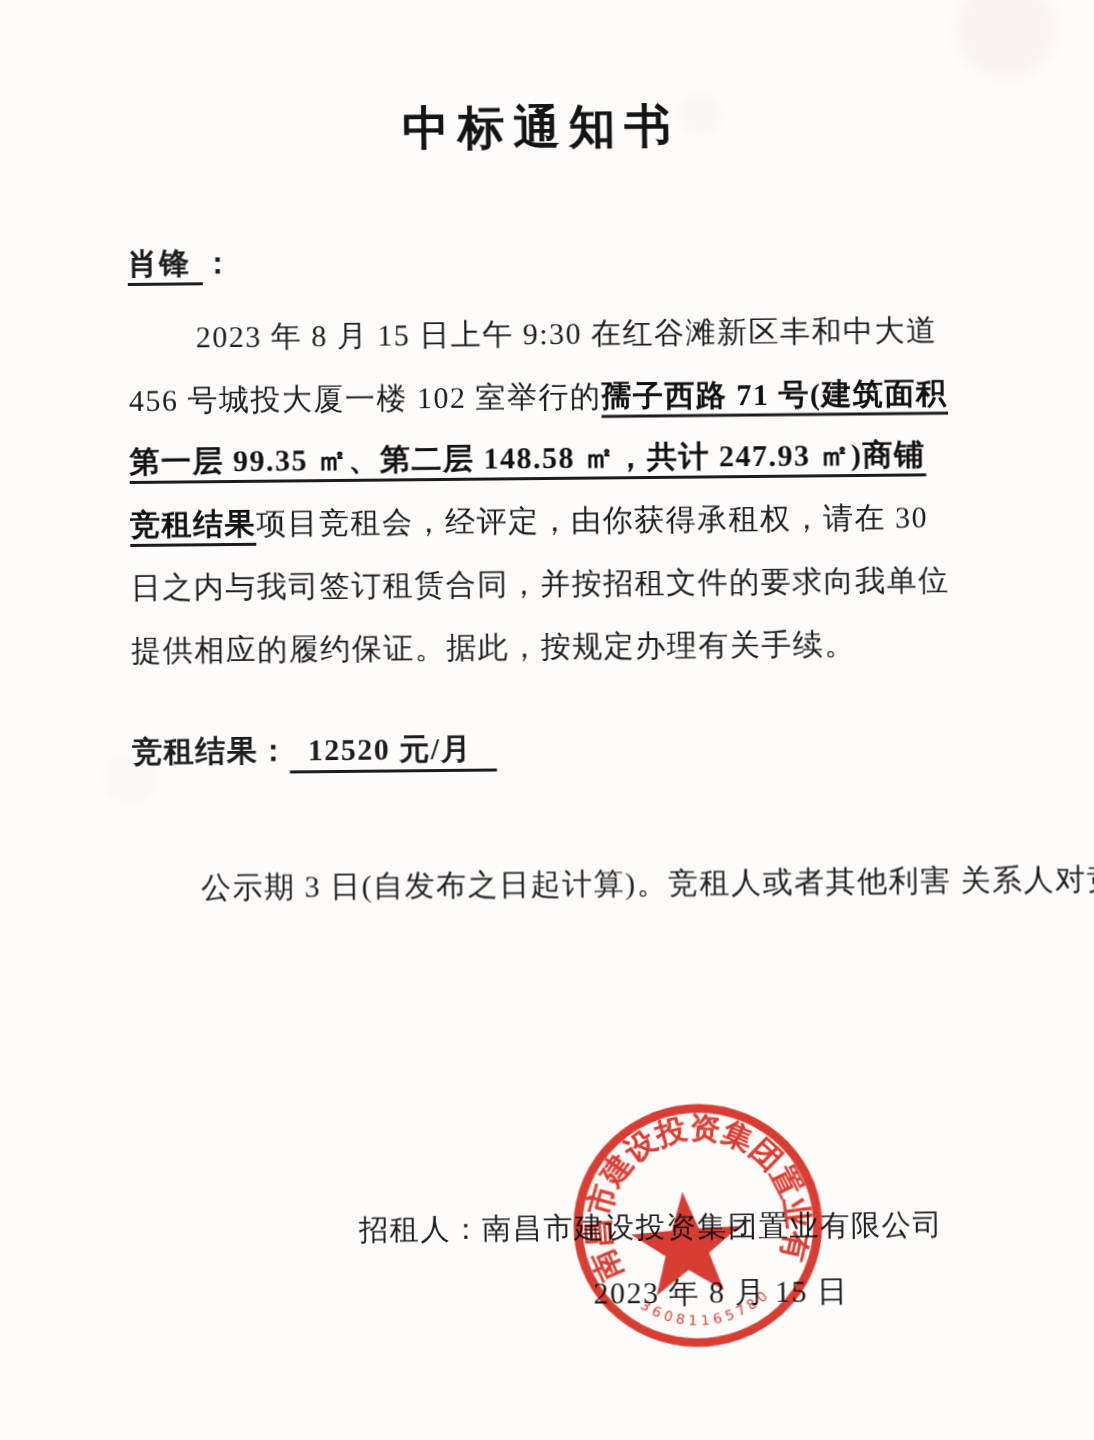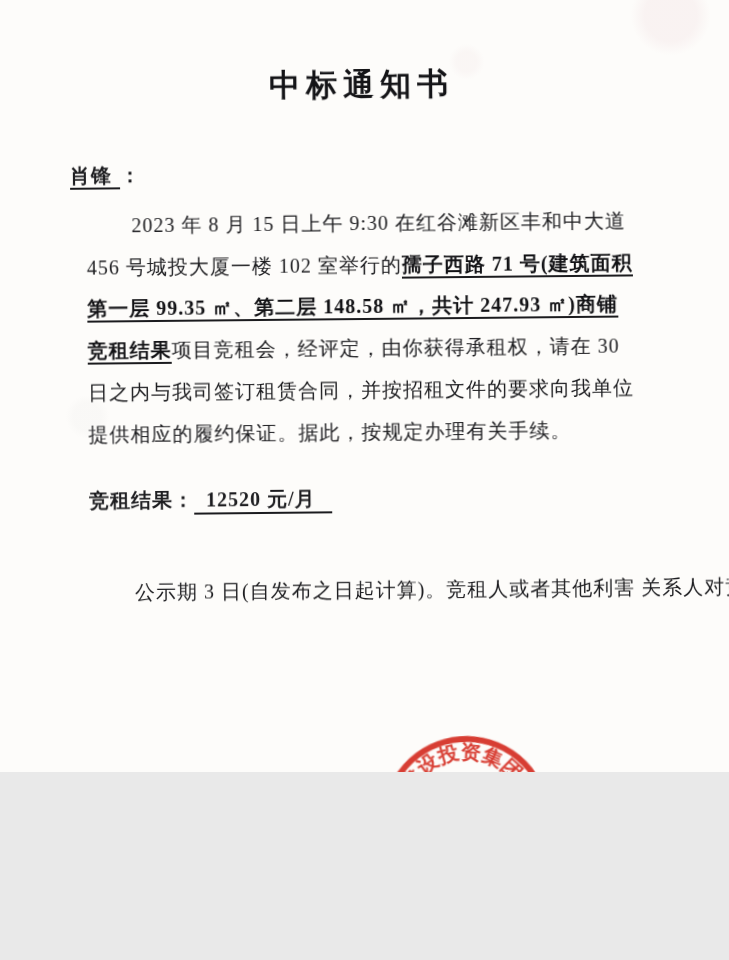--- a/index.html
+++ b/index.html
@@ -2,35 +2,35 @@
 <html><head>
 <meta charset="utf-8">
 <style>
   html,body{margin:0;padding:0;}
   body{
     width:729px;height:960px;overflow:hidden;
     background:#e9e9e9;
     font-family:"Liberation Serif","DejaVu Serif",serif;
   }
   .page{
-    position:relative;width:729px;height:772px;
+    position:relative;width:729px;height:960px;
     background:#fdfcfa;
     background-image:
       radial-gradient(circle at 92% 2%, rgba(214,160,170,.10) 0 26px, transparent 40px),
       radial-gradient(circle at 64% 8%, rgba(210,170,175,.07) 0 10px, transparent 18px),
       radial-gradient(circle at 12% 54%, rgba(180,180,180,.05) 0 14px, transparent 22px);
     overflow:hidden;
   }
   .tilt{position:absolute;inset:0;transform:rotate(-0.55deg);transform-origin:50% 50%;}
   .ln{position:absolute;color:#1d1d20;font-size:20px;letter-spacing:1px;white-space:nowrap;}
   .doc-title{
     position:absolute;top:64px;left:0;width:100%;text-align:center;
     font-size:31px;font-weight:700;letter-spacing:6px;color:#141417;
   }
-  .addr{top:160px;left:72px;font-weight:700;}
+  .addr{top:160px;left:88px;font-weight:700;}
   .addr .name{border-bottom:2.2px solid #1b1b1e;padding:0 8px 1px 0;white-space:pre;}
   .body1{top:203px;left:88px;line-height:41.7px;}
   .body1 .row{display:block;}
   .ind{padding-left:45px;}
   .em{font-weight:700;color:#121215;border-bottom:2.2px solid #1b1b1e;padding-bottom:1px;}
   .result{top:485px;left:88px;font-weight:700;}
   .result .val{border-bottom:2.2px solid #1b1b1e;padding:0 16px 2px 12px;white-space:pre;}
   .body2{top:571px;left:88px;line-height:39.5px;}
   .signer{top:805px;left:236px;font-size:19.5px;}
   .sign-date{top:849px;left:392px;}

